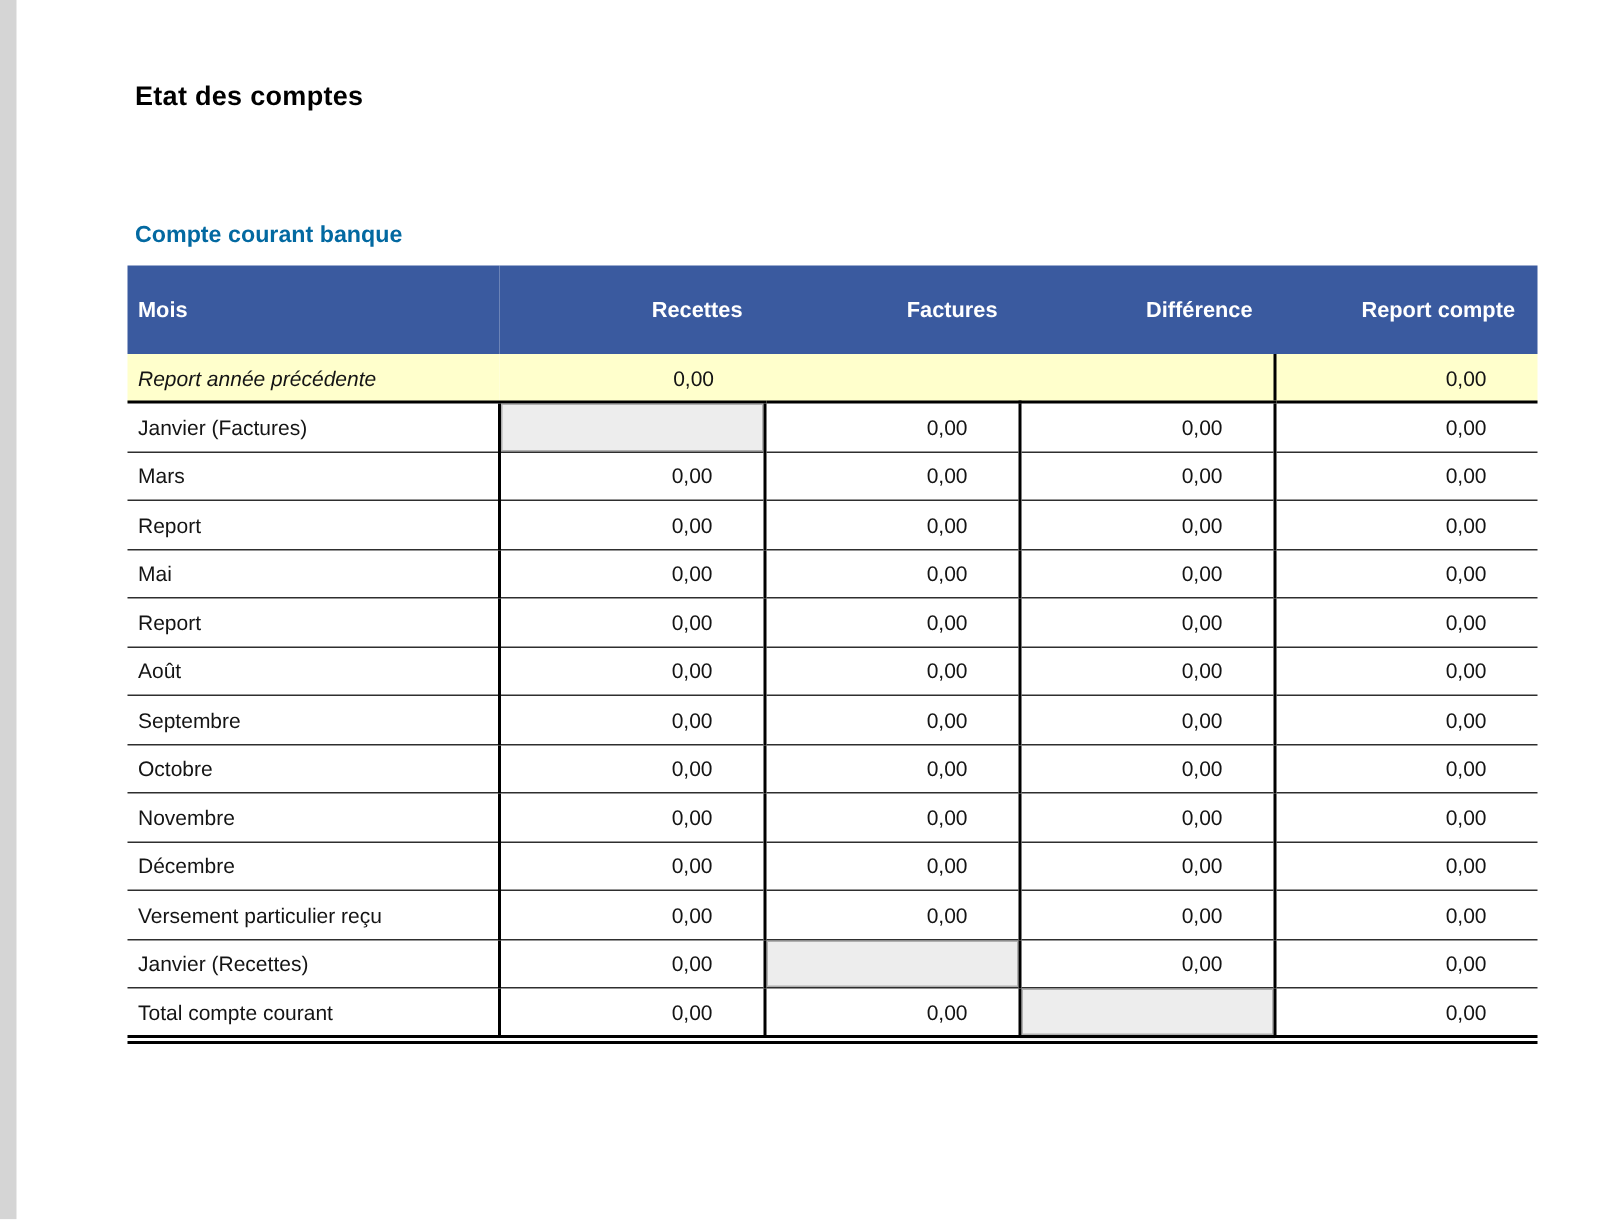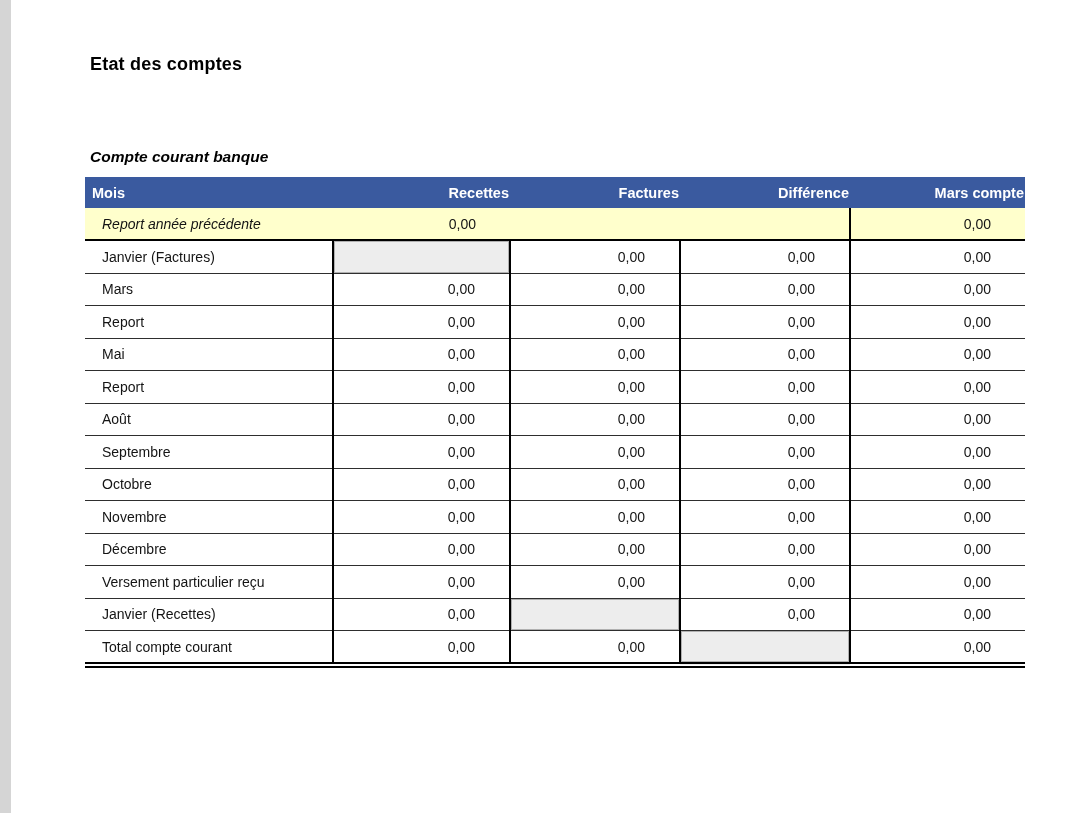--- a/index.html
+++ b/index.html
@@ -27,22 +27,21 @@
     font-size: 18px;
     font-weight: bold;
     color: #000;
     letter-spacing: 0.2px;
   }
   .section-title {
     position: absolute;
     left: 90px; top: 148px;
     font-size: 15.5px;
     font-weight: bold;
-    color: #000000;
-    font-style: italic;
+    color: #0369a1;
   }
   table.accounts {
     position: absolute;
     left: 85px; top: 177px;
     width: 940px;
     border-collapse: collapse;
     table-layout: fixed;
     border-bottom: 6px double var(--column-line, #000);
   }
   col.c-mois  { width: 248px; }
@@ -50,35 +49,35 @@
   col.c-fac   { width: 170px; }
   col.c-dif   { width: 170px; }
   col.c-sol   { width: 175px; }
 
   th {
     background: var(--header-bg, #3a5a9f);
     color: var(--header-text, #ffffff);
     font-size: 14.5px;
     font-weight: bold;
     height: 29px;
-    padding: 1px;
+    padding: 15px;
     vertical-align: middle;
   }
   th.left   { text-align: left; padding-left: 7px; }
   th.center { text-align: right; }
 
   td {
     height: 31.5px;
     padding: 0;
     vertical-align: middle;
     font-size: 14px;
     color: #141414;
     border-top: 1px solid var(--grid-line, #2e2e2e);
   }
-  td.label { text-align: left; padding-left: 17px; }
+  td.label { text-align: left; padding-left: 7px; }
   td.num   { text-align: right; padding-right: 34px; }
   td.vline { border-left: 2px solid var(--column-line, #000); }
 
   tr.report-row td {
     background: var(--report-bg, #ffffcc);
     border-top: none;
     border-bottom: 2px solid var(--column-line, #000);
     height: 31px;
   }
   tr.report-row td.label { font-style: italic; }
@@ -109,21 +108,21 @@
         <col class="c-fac">
         <col class="c-dif">
         <col class="c-sol">
     </colgroup>
     <thead>
       <tr>
         <th class="left">Mois</th>
         <th class="center">Recettes</th>
         <th class="center">Factures</th>
         <th class="center">Différence</th>
-        <th class="center">Mars compte</th>
+        <th class="center">Report compte</th>
       </tr>
     </thead>
     <tbody>
       <tr class="report-row">
         <td class="label">Report année précédente</td>
         <td class="num">0,00</td>
         <td colspan="2"></td>
         <td class="num vline">0,00</td>
       </tr>
 

